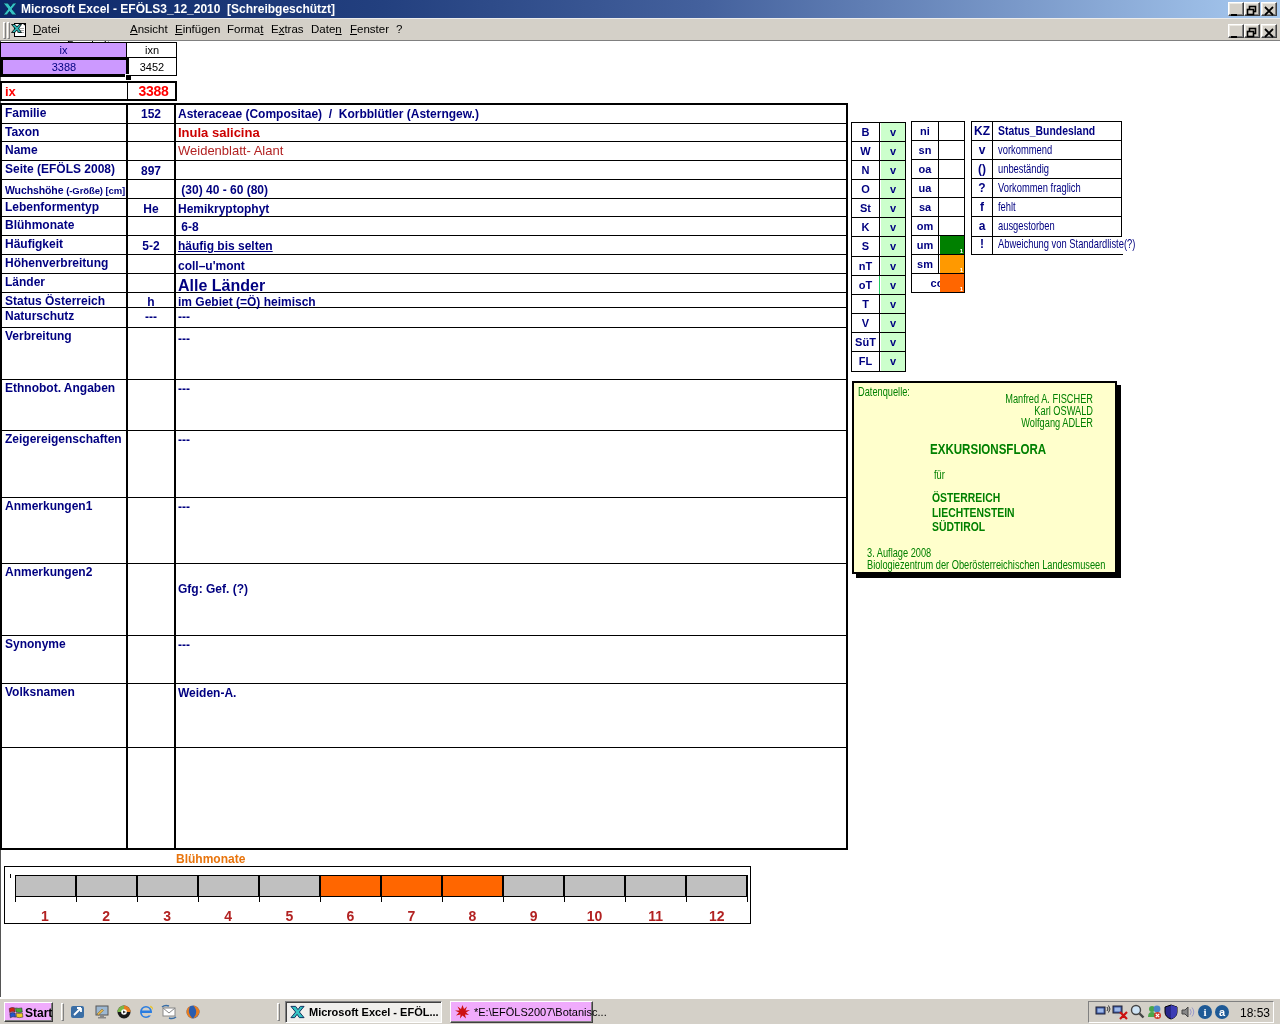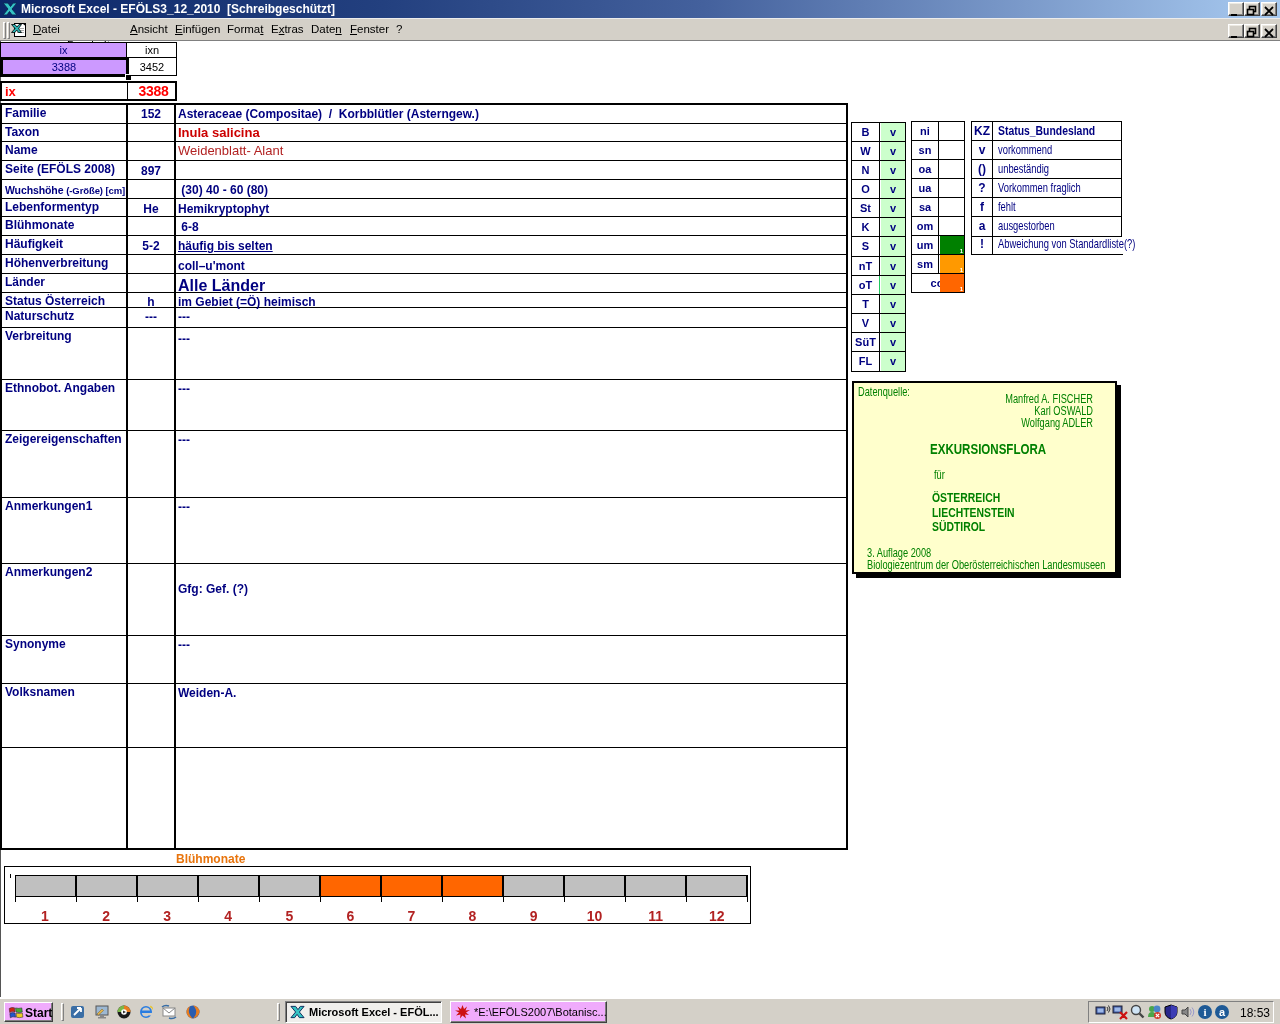--- a/index.html
+++ b/index.html
@@ -422,21 +422,21 @@
           <path d="M1.5 8 A6.5 6.5 0 0 1 5 2.3 Q3 6 4.5 10 Q5.5 13 8 14.5 A6.5 6.5 0 0 1 1.5 8 Z" fill="#e87d1e"></path>
         </svg></div>
     </div>
   <div class="grip" style="left:277px;top:4px;height:18px;"></div>
   <div class="sunken abs" style="left:285px;top:2px;width:157px;height:22px;background:#f0efec;">
     <svg class="abs" style="left:4px;top:3px" width="15" height="14" viewBox="0 0 16 14">
         <path d="M1 1 L6 1 L8.5 4.5 L11 1 L15 1 L10 7 L15 13 L10 13 L7.5 9.5 L5 13 L1 13 L6 7 Z" fill="#35c4c4" stroke="#0a2a5a" stroke-width="1"></path>
       </svg>
     <span class="abs" style="left:23px;top:4px;font-size:11px;font-weight:bold;white-space:nowrap;">Microsoft Excel - EFÖL...</span>
   </div>
-  <div class="raised abs" style="left:450px;top:2px;width:157px;height:22px;padding-left:48px;">
+  <div class="raised abs" style="left:450px;top:2px;width:143px;height:22px;padding-left:48px;">
     <svg class="abs" style="left:4px;top:3px" width="15" height="14" viewBox="0 0 15 14">
         <path d="M7.5 0 L9 4 L12 1.5 L10.5 5.5 L15 5 L11 7.5 L14 10 L10 9.5 L11 13.5 L7.5 10.5 L5 13.5 L5.5 9.5 L1 10.5 L4 7.5 L0 5.5 L4.5 5.5 L2.5 1.5 L6 4 Z" fill="#cc1111"></path>
       </svg>
     <span class="abs" style="left:23px;top:4px;font-size:11px;white-space:nowrap;">*E:\EFÖLS2007\Botanisc...</span>
   </div>
   <div class="abs" id="tray" style="left:1088px;top:2px;width:186px;height:22px;border:1px solid;border-color:#808080 #fff #fff #808080;">
       <div class="abs" style="left:6px;top:2px;width:16px;height:16px;"><svg width="16" height="16" viewBox="0 0 16 16">
           <rect x="1" y="3" width="9" height="7" fill="#3a56a0" stroke="#223"></rect>
           <rect x="2.5" y="4.5" width="6" height="4" fill="#9db8e8"></rect>
           <rect x="3" y="11" width="5" height="2" fill="#ccc"></rect>

